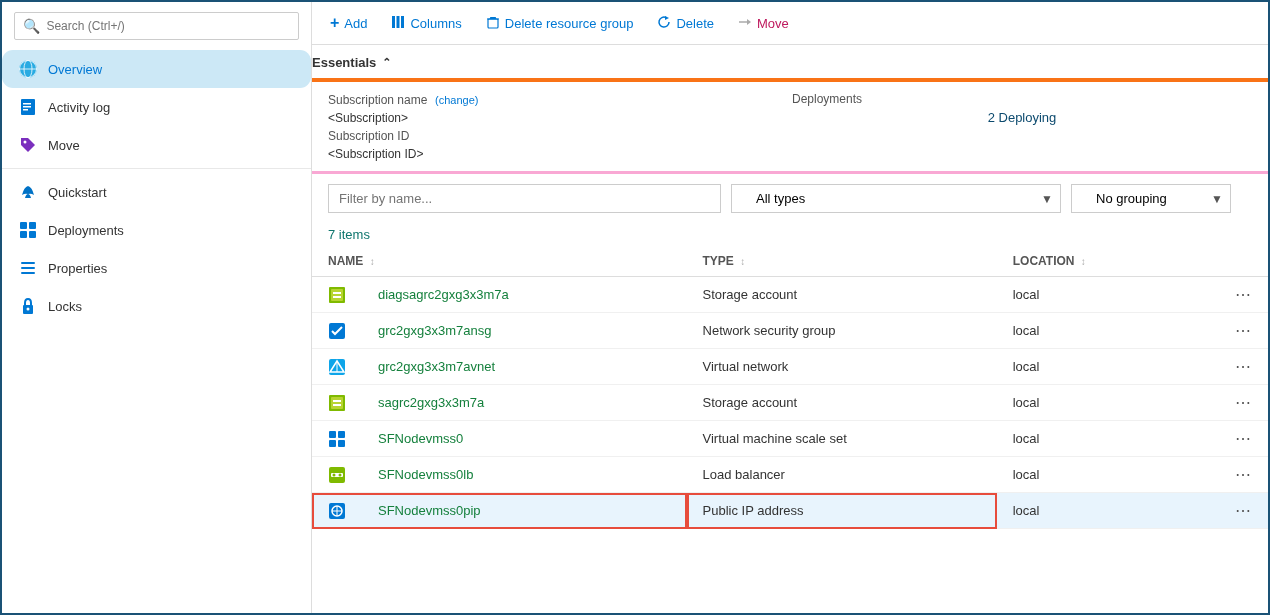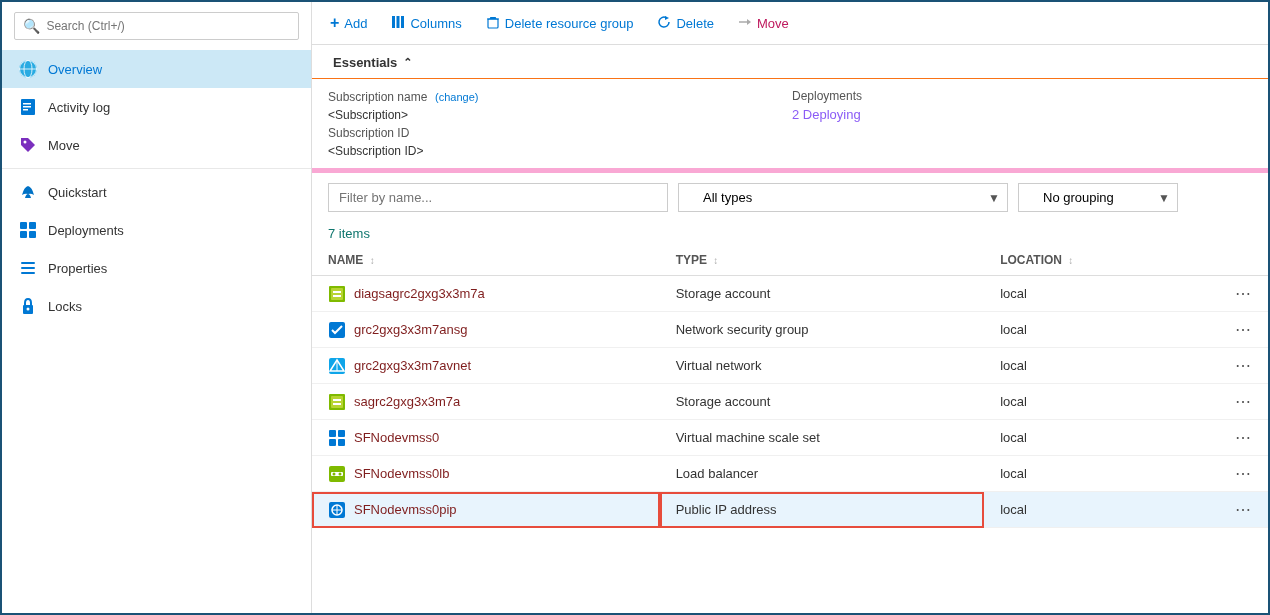--- a/index.html
+++ b/index.html
@@ -4,59 +4,59 @@
   <style>
     * { box-sizing: border-box; margin: 0; padding: 0; }
     body { font-family: 'Segoe UI', Arial, sans-serif; font-size: 13px; color: #333; background: #fff; display: flex; height: 615px; overflow: hidden; border: 2px solid #1a5276; }
 
     
     .sidebar { width: 310px; min-width: 310px; background: #fff; border-right: 1px solid #ddd; display: flex; flex-direction: column; }
     .search-box { margin: 10px 12px; display: flex; align-items: center; border: 1px solid #ccc; border-radius: 2px; padding: 5px 8px; background: #fff; }
     .search-box input { border: none; outline: none; font-size: 12px; color: #aaa; width: 100%; background: transparent; }
     .search-icon-char { color: #888; margin-right: 6px; font-size: 14px; }
     .nav-item { display: flex; align-items: center; padding: 9px 16px; cursor: pointer; color: #333; font-size: 13px; }
-    .nav-item.active { background: #cce8f6; color: #0078d4; }
+    .nav-item.active { background: #cce8f6; color: #0078d4; border-radius: 11px; }
     .nav-icon { width: 20px; height: 20px; margin-right: 10px; flex-shrink: 0; display: flex; align-items: center; justify-content: center; }
     .section-title { font-size: 11px; font-weight: 700; color: #666; padding: 14px 16px 6px 16px; letter-spacing: 0.5px; }
     .divider { border: none; border-top: 1px solid #e8e8e8; margin: 4px 0; }
 
     
     .main { flex: 1; display: flex; flex-direction: column; overflow: hidden; }
     .toolbar { display: flex; align-items: center; padding: 8px 16px; border-bottom: 1px solid #ddd; gap: 20px; background: #fff; }
     .toolbar-btn { display: flex; align-items: center; gap: 5px; color: #0078d4; cursor: pointer; font-size: 13px; padding: 4px 2px; border: none; background: none; }
     .toolbar-btn.disabled { color: #be185d; cursor: default; }
 
-    .essentials-header { display: flex; align-items: center; padding: 10px 21px 8px; font-size: 13px; font-weight: 600; color: #333; border-bottom: 1px solid #f97316; }
+    .essentials-header { display: flex; align-items: center; padding: 10px 0 8px; font-size: 13px; font-weight: 600; color: #333; border-bottom: 4px solid #f97316; }
     .chevron-up { margin-left: 6px; font-size: 11px; }
 
-    .essentials-body { display: grid; grid-template-columns: 1fr 1fr; padding: 10px 16px; border-bottom: 5px solid #f9a8d4; gap: 4px; }
+    .essentials-body { display: grid; grid-template-columns: 1fr 1fr; padding: 10px 16px; border-bottom: 3px solid #f9a8d4; gap: 4px; }
     .ess-col { display: flex; flex-direction: column; gap: 4px; }
     .ess-label { font-size: 12px; color: #555; }
     .ess-value { font-size: 12px; color: #333; }
     .ess-link-small { color: #0078d4; font-size: 11px; }
-    .deploying { color: #8b5cf6; font-size: 13px; font-weight: 400; }
+    .deploying { color: #0c4a6e; font-size: 13px; font-weight: 400; text-align: center; }
 
     .filter-bar { display: flex; align-items: center; padding: 10px 16px; gap: 10px; }
-    .filter-input { border: 1px solid #ccc; padding: 6px 10px; font-size: 13px; width: 340px; outline: none; }
+    .filter-input { border: 1px solid #ccc; padding: 6px 10px; font-size: 13px; width: 393px; outline: none; }
     .filter-select { border: 1px solid #ccc; padding: 6px 10px; font-size: 13px; background: #fff; cursor: pointer; outline: none; appearance: none; }
     .select-wrapper { position: relative; display: inline-flex; align-items: center; }
     .select-wrapper select { padding-right: 30px; min-width: 330px; padding-left: 24px; }
     .select-wrapper2 select { padding-right: 30px; min-width: 160px; }
     .select-arrow { position: absolute; right: 8px; pointer-events: none; color: #555; font-size: 12px; }
 
     .items-count { padding: 4px 16px 4px; font-size: 13px; color: #0f766e; }
 
     .table-container { flex: 1; overflow-y: auto; }
     table { width: 100%; border-collapse: collapse; }
     thead tr { background: #fff; }
     thead th { text-align: left; padding: 8px 16px; font-size: 12px; font-weight: 600; color: #555; border-bottom: 1px solid #ddd; white-space: nowrap; }
     thead th .sort-arrows { font-size: 10px; color: #aaa; margin-left: 3px; }
     tbody tr { border-bottom: 1px solid #f0f0f0; }
     tbody td { padding: 8px 16px; font-size: 13px; vertical-align: middle; }
-    .resource-link { color: #7f1d1d; text-decoration: none; }
+    .resource-link { color: #15803d; text-decoration: none; margin-left: 24px; }
     .more-btn { background: none; border: none; cursor: pointer; font-size: 16px; color: #555; letter-spacing: 1px; }
     .resource-icon { width: 18px; height: 18px; margin-right: 8px; flex-shrink: 0; display: inline-flex; align-items: center; justify-content: center; vertical-align: middle; }
 
     .name-cell { display: flex; align-items: center; }
   </style>
 </head>
 <body>
 
 <div class="sidebar">
 

